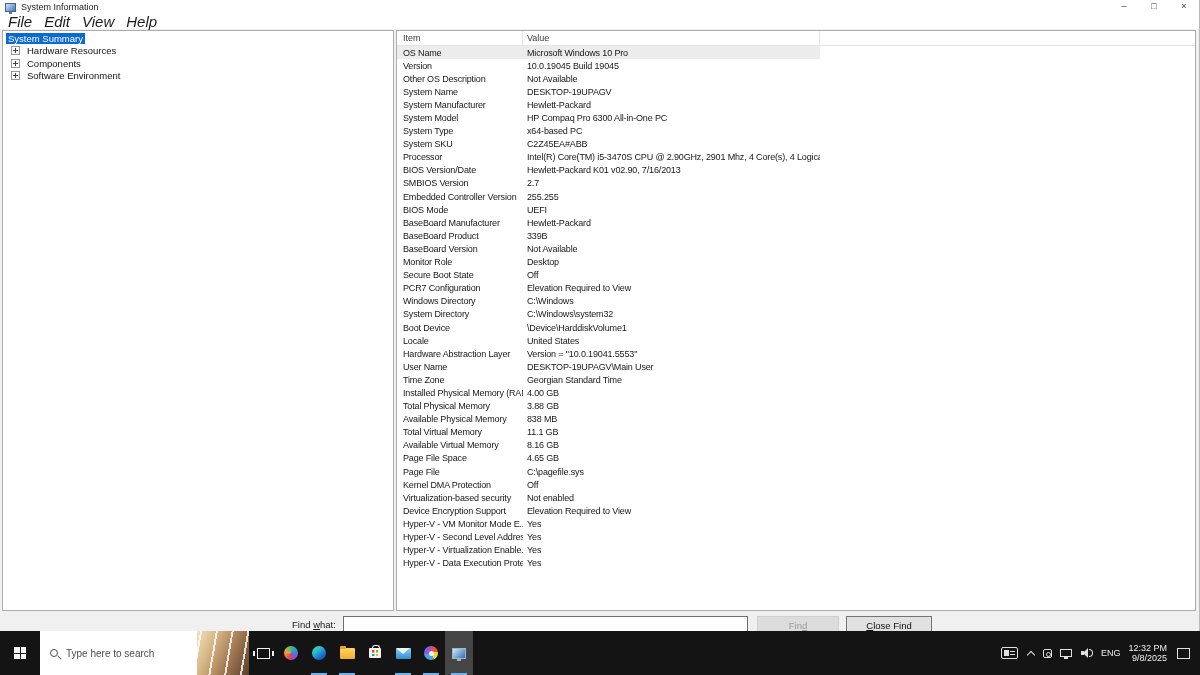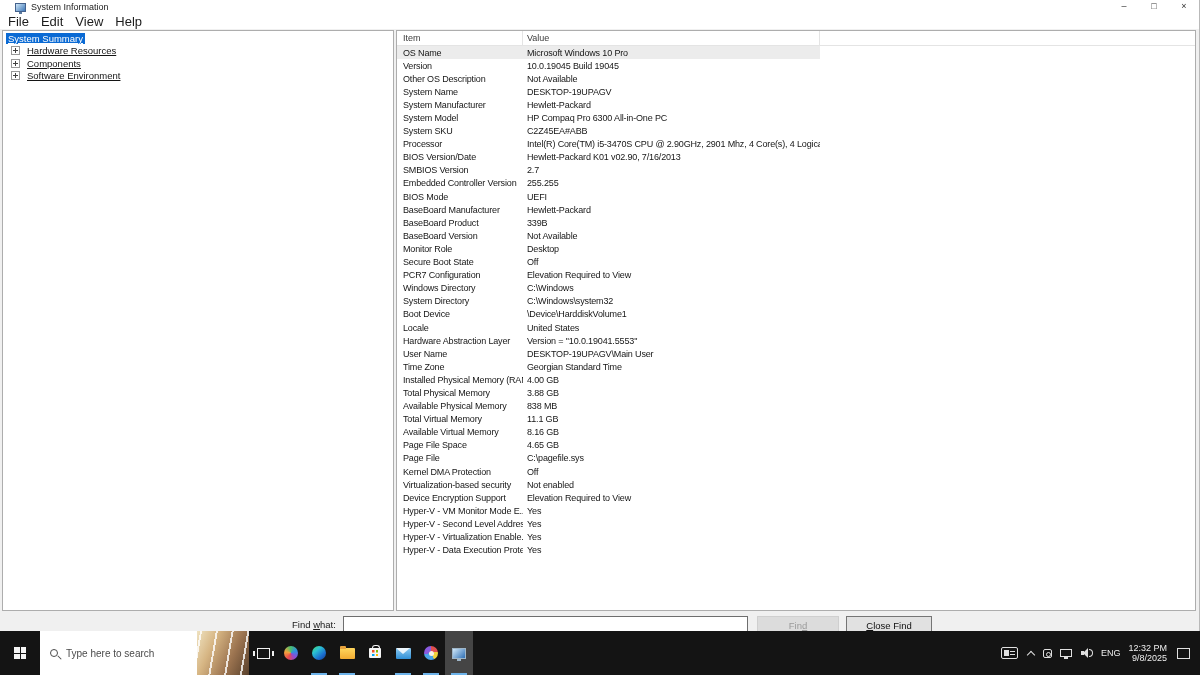--- a/index.html
+++ b/index.html
@@ -2,39 +2,39 @@
 <html><head>
 <meta charset="utf-8">
 <style>
   html,body{margin:0;padding:0;background:#000;}
   *{box-sizing:border-box;}
   .screen{position:relative;width:1200px;height:675px;overflow:hidden;
           font-family:"Liberation Sans","DejaVu Sans",sans-serif;background:#f0f0f0;}
 
   
   .window{position:absolute;left:0;top:0;right:0;bottom:27px;background:#f0f0f0;border-right:1px solid #b9b9b9;}
-  .titlebar{height:14px;background:#fff;display:flex;align-items:center;padding-left:10px;}
+  .titlebar{height:14px;background:#fff;display:flex;align-items:center;}
   .win-ico{width:11px;height:9px;margin-left:5px;border:1px solid #44618c;
            background:linear-gradient(135deg,#cfe7f8,#3f78b8);position:relative;}
   .win-ico::after{content:"";position:absolute;left:3px;bottom:-3px;width:3px;height:2px;background:#5a79a0;}
   .title{margin-left:5px;font-size:9px;color:#1c1c1c;}
   .controls{margin-left:auto;display:flex;height:14px;}
   .ctrl{width:30px;text-align:center;font-size:9px;line-height:13px;color:#333;}
   .menubar{height:15px;background:#fff;display:flex;align-items:center;padding-left:2px;}
-  .menu-item{padding:0 6px;font-size:13px;color:#1c1c1c;}
+  .menu-item{padding:0 6px;font-size:15px;color:#1c1c1c;font-style:italic;}
 
   
   .client{position:absolute;left:0;right:0;top:30px;bottom:36px;background:#f0f0f0;}
   .tree-panel{position:absolute;left:2px;top:0;width:392px;bottom:1px;background:#fff;border:1px solid #adadad;padding-top:1px;}
   .tree-item{height:12.5px;display:flex;align-items:center;font-size:9.5px;color:#141414;padding-left:3px;white-space:nowrap;}
   .tree-item .expand{display:none;width:9px;height:9px;border:1px solid #989898;background:#fff;margin:0 5px 0 5px;position:relative;flex:0 0 auto;}
   .tree-item.expandable .expand{display:block;}
   .tree-item .expand::before{content:"";position:absolute;left:1px;right:1px;top:3px;border-top:1px solid #404040;}
   .tree-item .expand::after{content:"";position:absolute;top:1px;bottom:1px;left:3px;border-left:1px solid #404040;}
-  .tree-item .tlabel{padding:0 2px;line-height:11px;text-decoration:underline;}
+  .tree-item .tlabel{padding:0 2px;line-height:11px;}
   .tree-item.selected .tlabel{background:#0a6ad4;color:#fff;}
 
   .list-panel{position:absolute;left:396px;right:3px;top:0;bottom:1px;background:#fff;border:1px solid #adadad;overflow:hidden;}
   .lv-header{display:flex;height:15px;font-size:9px;color:#3c3c3c;border-bottom:1px solid #e4e4e4;align-items:center;}
   .lv-h{height:100%;display:flex;align-items:center;border-right:1px solid #e4e4e4;}
   .lv-h.c1{width:126px;padding-left:6px;}
   .lv-h.c2{width:297px;padding-left:4px;}
   .row{display:flex;width:423px;height:13.1px;align-items:center;font-size:9px;color:#161616;letter-spacing:-0.15px;white-space:nowrap;}
   .row.selected{background:#ececec;}
   .cell-item{width:126px;padding-left:6px;overflow:hidden;flex:0 0 auto;}
@@ -187,20 +187,24 @@
             <div class="row">
               <span class="cell-item">System Manufacturer</span>
               <span class="cell-value">Hewlett-Packard</span>
             </div>
 
             <div class="row">
               <span class="cell-item">System Model</span>
               <span class="cell-value">HP Compaq Pro 6300 All-in-One PC</span>
             </div>
 
+            <div class="row">
+              <span class="cell-item">System Type</span>
+              <span class="cell-value">x64-based PC</span>
+            </div>
 
             <div class="row">
               <span class="cell-item">System SKU</span>
               <span class="cell-value">C2Z45EA#ABB</span>
             </div>
 
             <div class="row">
               <span class="cell-item">Processor</span>
               <span class="cell-value">Intel(R) Core(TM) i5-3470S CPU @ 2.90GHz, 2901 Mhz, 4 Core(s), 4 Logical Pr...</span>
             </div>

